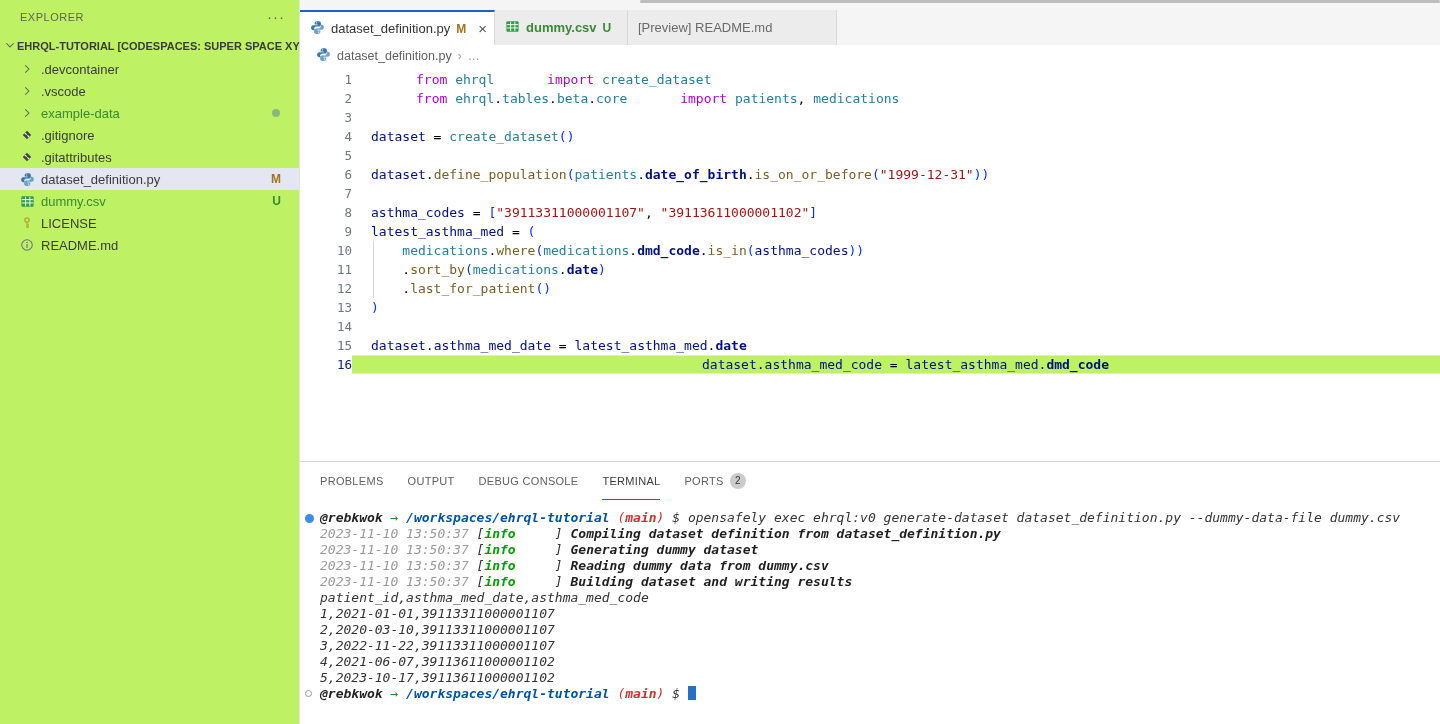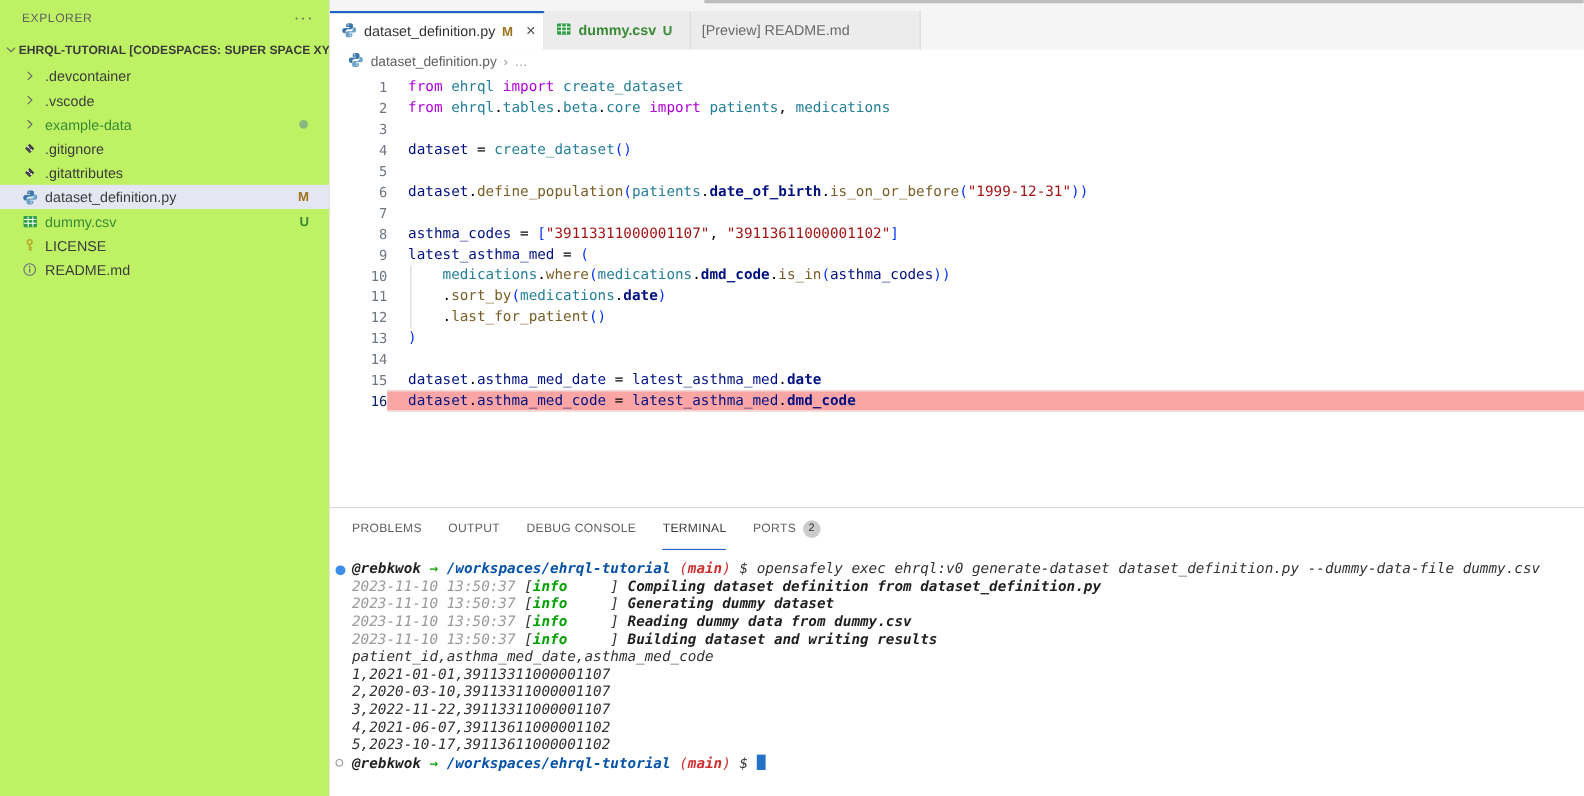--- a/index.html
+++ b/index.html
@@ -36,23 +36,23 @@
   .tab .close{margin-left:6px;color:#525252;font-size:15px;line-height:12px;}
   .breadcrumb{height:22px;display:flex;align-items:center;padding-left:16px;font-size:12.5px;color:#616161;gap:6px;background:#fff;flex:none;}
   .breadcrumb .sep{color:#9a9a9a;font-size:12px;}
 
   
   .code{flex:1;font-family:"DejaVu Sans Mono",monospace;font-size:13px;line-height:19px;background:#fff;overflow:hidden;padding-top:3px;}
   .cline{display:flex;height:19px;white-space:pre;position:relative;}
   .cline .ln{width:52px;flex:none;text-align:right;color:#6e7681;font-size:12.5px;user-select:none;}
   .cline .ctext{padding-left:19px;flex:1;position:relative;}
   .cline.current .ln{color:#0b216f;}
-  .cline.current .ctext{background:#fca5a5;box-shadow:inset 0 1px 0 #e6e6e6, inset 0 -1px 0 #e6e6e6;}
+  .cline.current .ctext{background:#bef264;box-shadow:inset 0 1px 0 #e6e6e6, inset 0 -1px 0 #e6e6e6;text-align:center;}
   .cline .guide{position:absolute;left:21px;top:0;bottom:0;border-left:1px solid #d6d6d6;}
-  .tk-kw{color:#af00db;}
+  .tk-kw{color:#af00db;margin-left:45px;}
   .tk-ty{color:#267f99;}
   .tk-vr{color:#001080;}
   .tk-at{color:#001080;font-weight:700;}
   .tk-mt{color:#795e26;}
   .tk-st{color:#a31515;}
   .tk-br{color:#0431fa;}
   .tk-pl{color:#000;}
 
   
   .panel{height:263px;flex:none;border-top:1px solid #d7d7d7;display:flex;flex-direction:column;background:#fff;}

